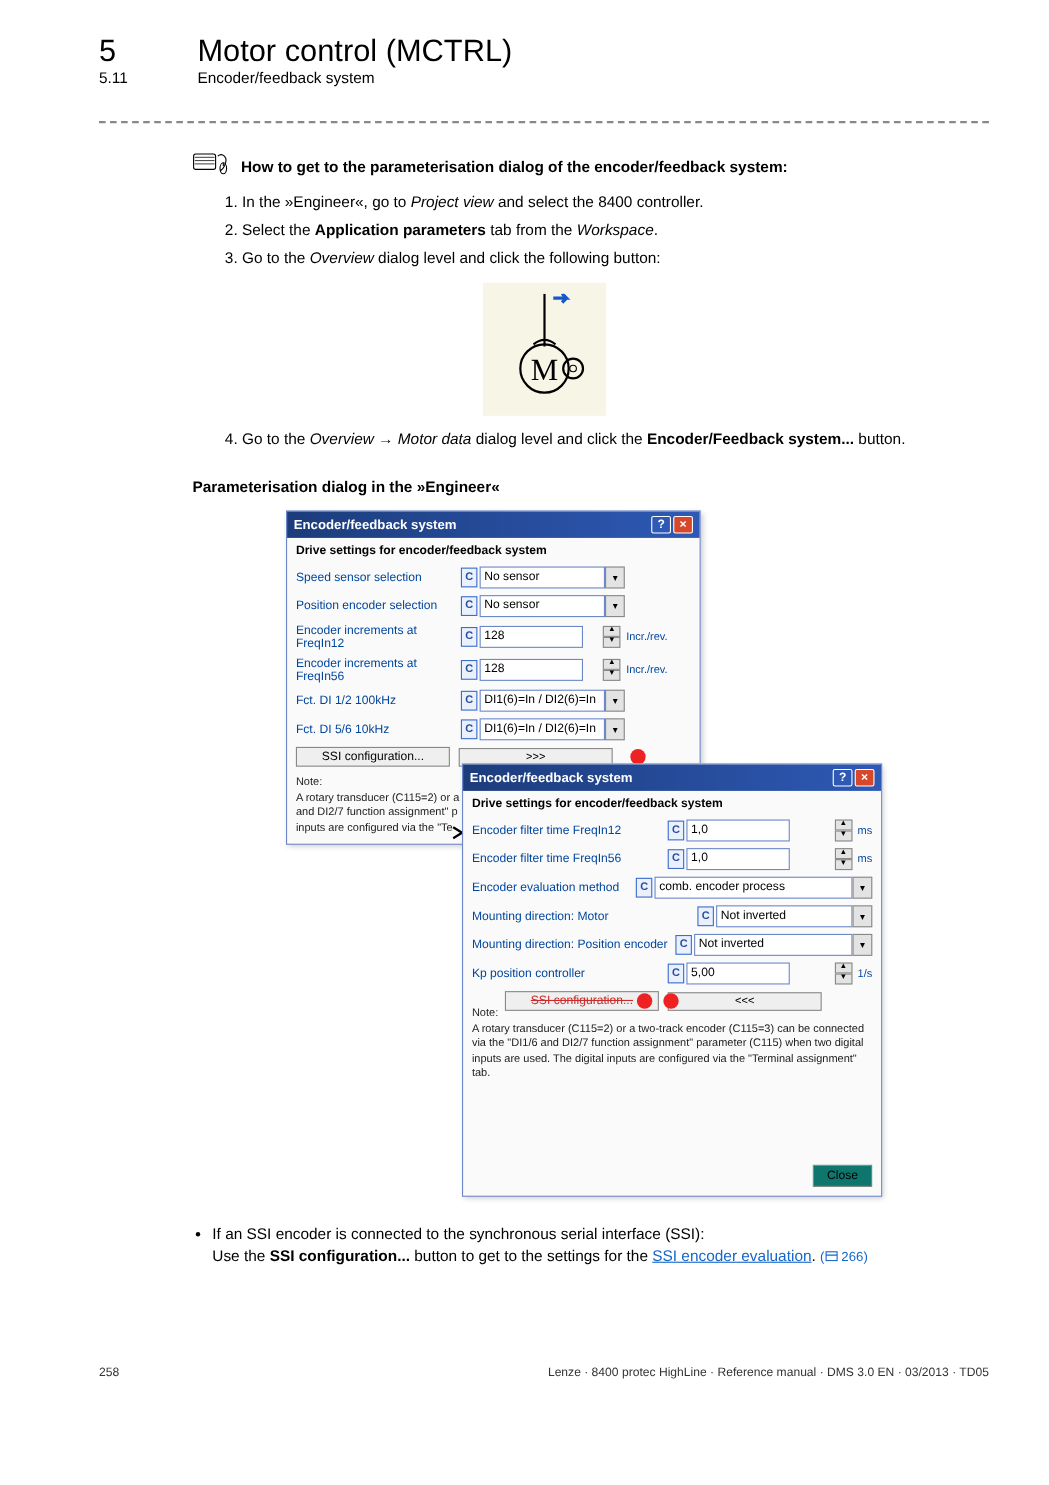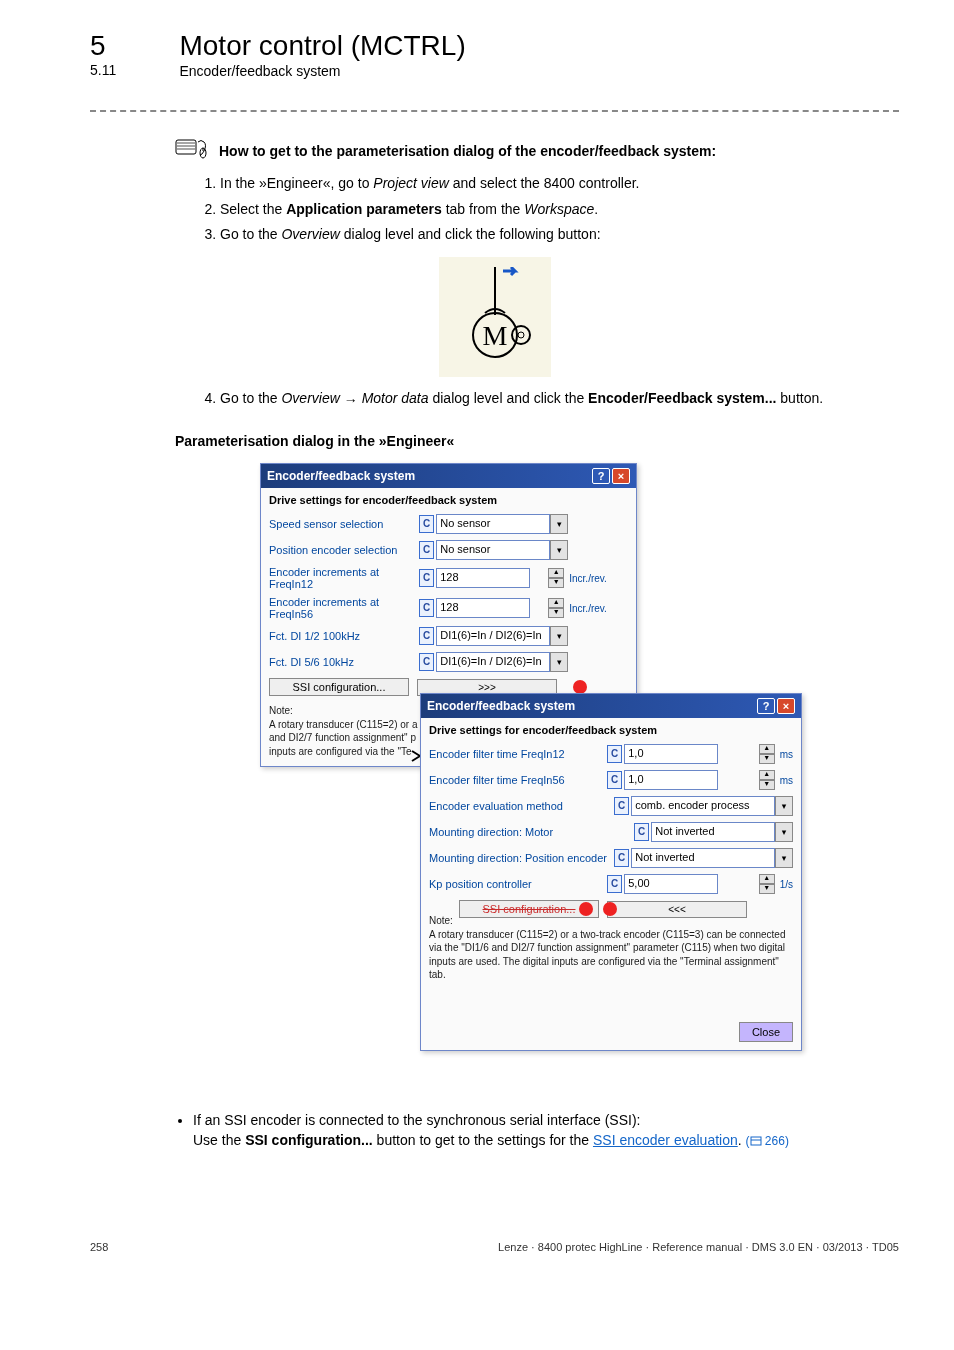--- a/index.html
+++ b/index.html
@@ -238,25 +238,25 @@
     border: 1px solid #888;
     background: #efefef;
     font-size: 11px;
     text-align: center;
     padding: 2px 4px;
     width: 140px;
     box-sizing: border-box;
   }
   .close-button {
     border: 1px solid #888;
-    background: #c4b5fd;
+    background: #0f766e;
     font-size: 11px;
     padding: 3px 12px;
     float: right;
-    margin-top: 40px;
+    margin-top: 76px;
   }
 
   .bullet-para {
     margin: 18px 0 0 85px;
     font-size: 14px;
     line-height: 1.4;
   }
   .bullet-para ul {
     list-style: disc;
     margin: 0;
@@ -459,21 +459,21 @@
           <span class="text-input num-input">1,0</span>
           <span style="width:42px"></span>
           <span class="spinner">
               <span>▲</span>
               <span>▼</span>
             </span>
           <span class="unit">ms</span>
         </div>
 
         <div class="row">
-          <span class="label" style="width:185px">Encoder evaluation method</span>
+          <span class="label" style="width:149px">Encoder evaluation method</span>
           <span class="c-badge">C</span>
           <span class="text-input">comb. encoder process</span>
           <span class="dropdown-caret">▾</span>
         </div>
 
         <div class="row">
           <span class="label" style="width:205px">Mounting direction: Motor</span>
           <span class="c-badge">C</span>
           <span class="text-input">Not inverted</span>
           <span class="dropdown-caret">▾</span>

